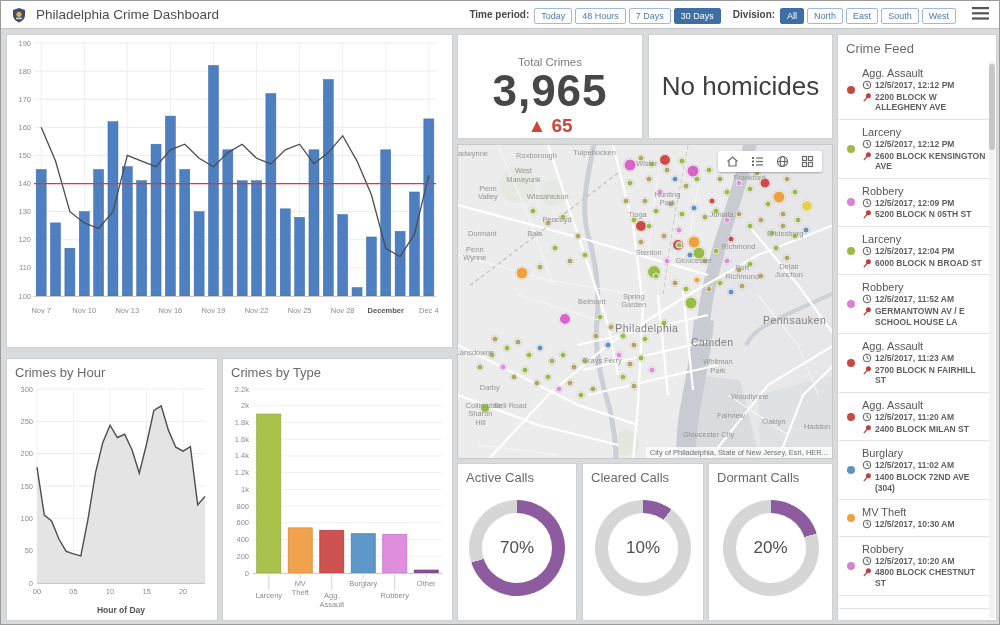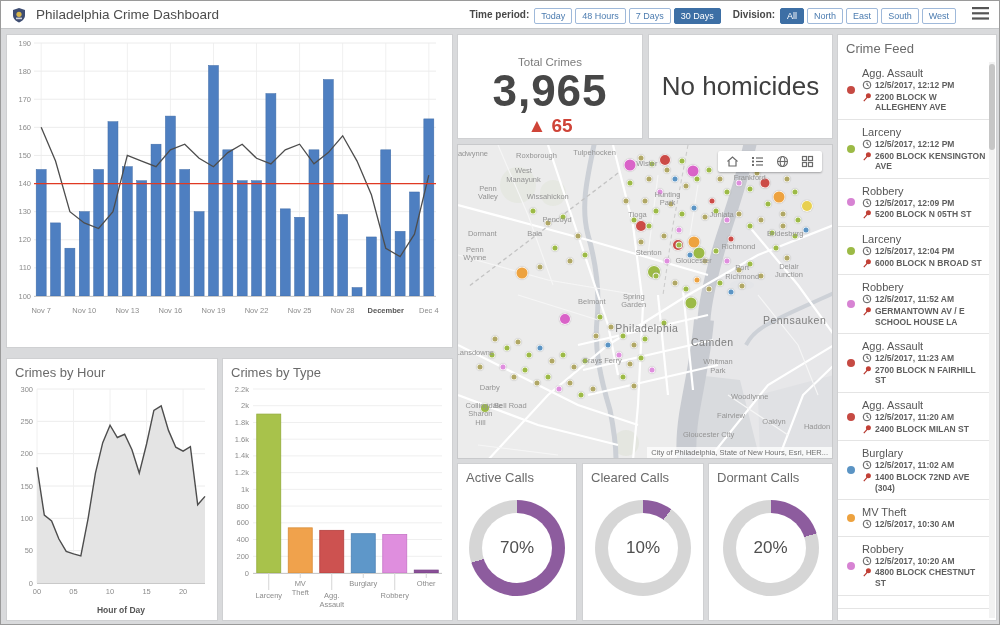--- a/index.html
+++ b/index.html
@@ -523,21 +523,21 @@
       </button>
       <button class="map-ctl">
         <svg width="13" height="13" viewBox="0 0 13 13" fill="none" stroke="#6a6a6a" stroke-width="1.2">
           <rect x="1.5" y="1.5" width="4" height="4"></rect>
             <rect x="7.5" y="1.5" width="4" height="4"></rect>
           <rect x="1.5" y="7.5" width="4" height="4"></rect>
             <rect x="7.5" y="7.5" width="4" height="4"></rect>
         </svg>
       </button>
     </div>
-    <div class="map-atty">City of Philadelphia, State of New Hours, Esri, HER...</div>
+    <div class="map-atty">City of Philadelphia, State of New Jersey, Esri, HER...</div>
   </section>
 
   <section class="panel donut-panel" id="p-active">
     <div class="panel-title">Active Calls</div>
     <div class="donut-wrap">
         <div class="donut" style="background: conic-gradient(rgb(141, 92, 158) 0%, rgb(141, 92, 158) 70%, rgb(214, 214, 214) 70%, rgb(214, 214, 214) 100%);"></div>
         <div class="donut-hole"></div>
         <div class="donut-label">70%</div>
       </div>
   </section>

